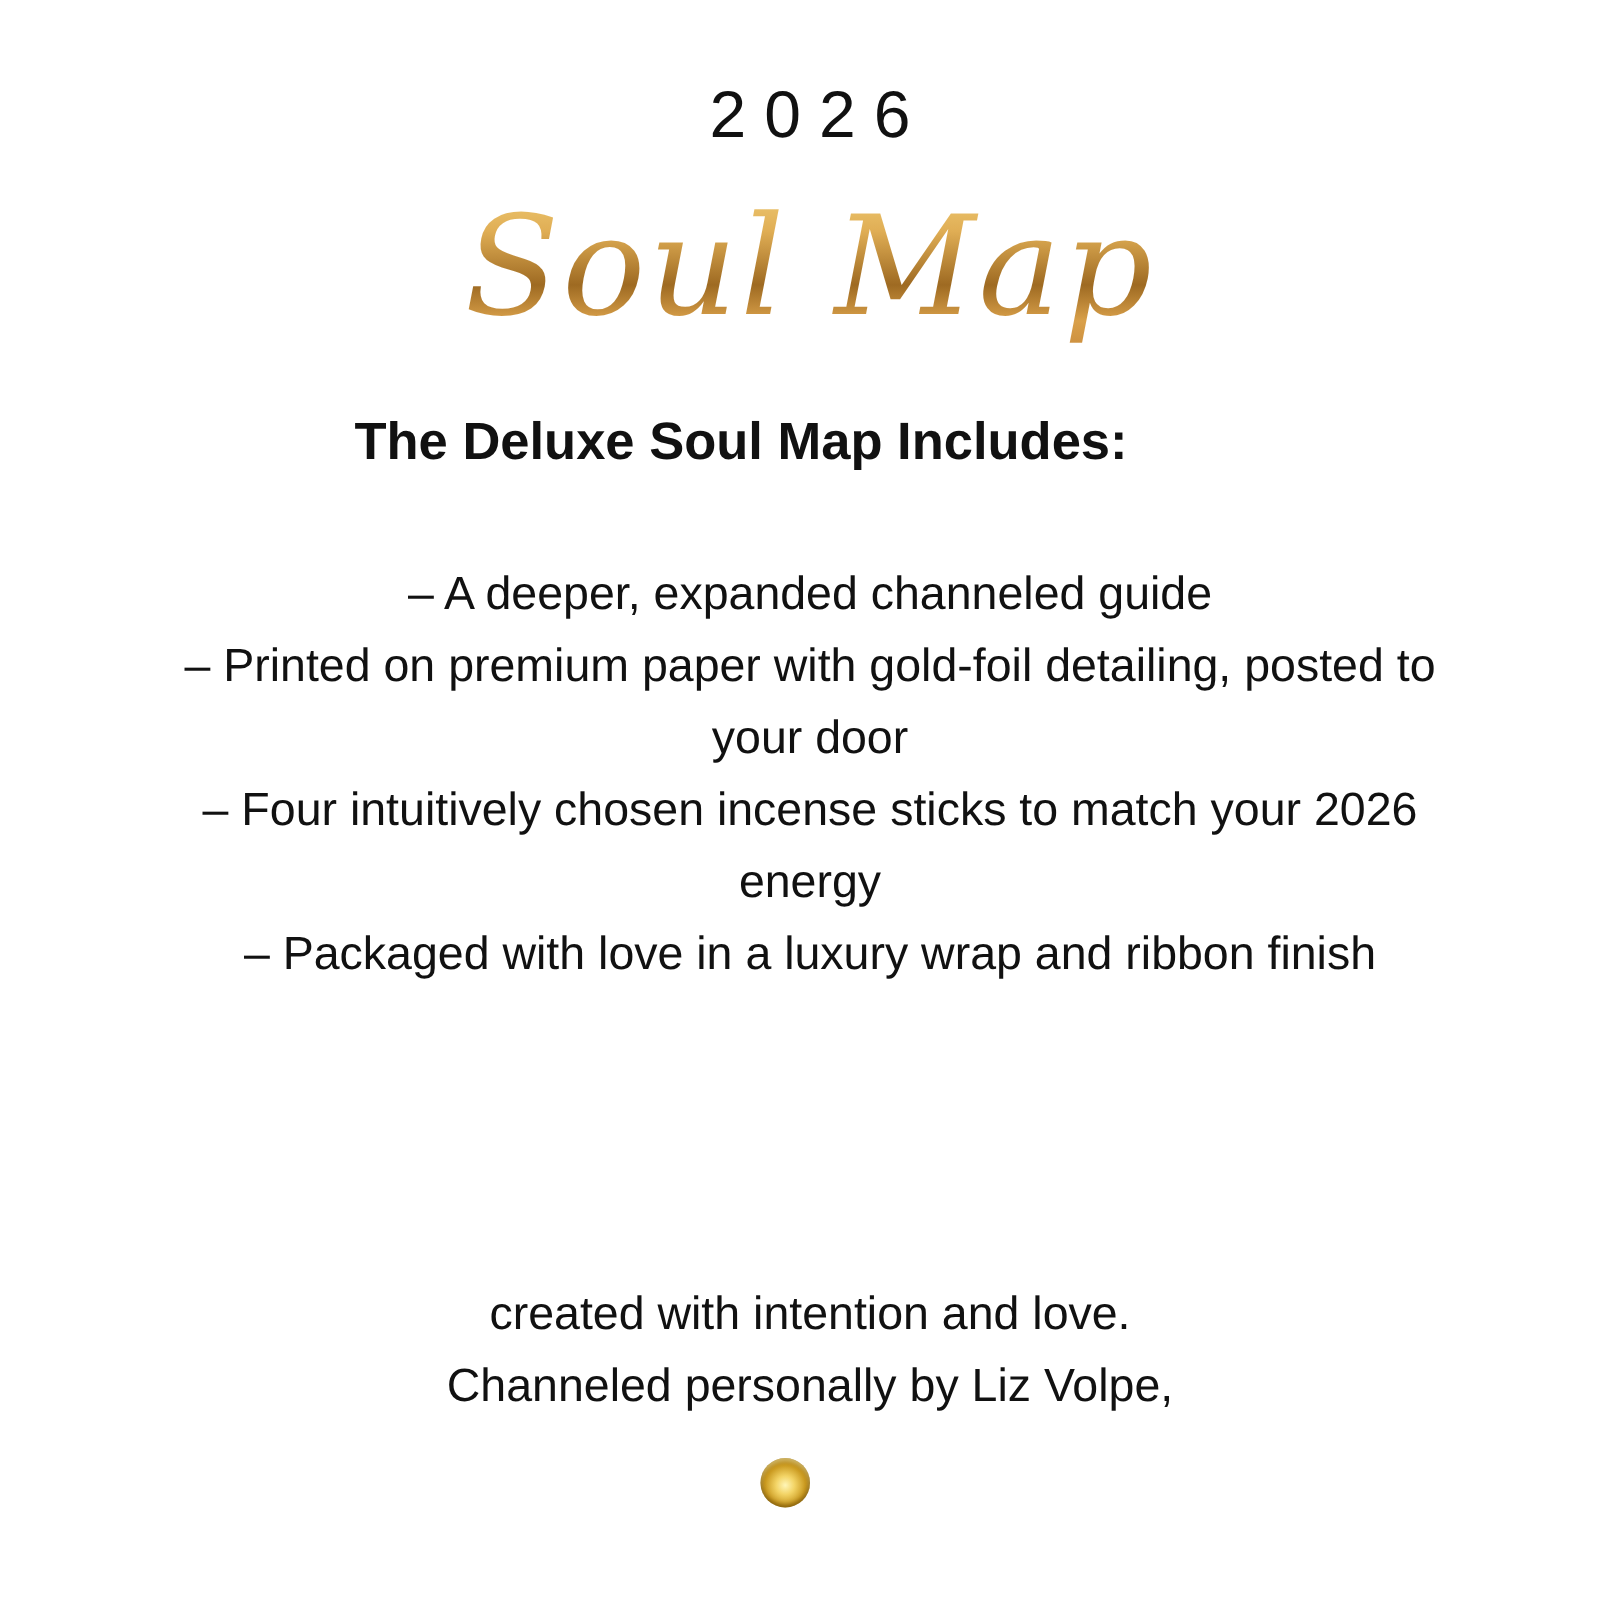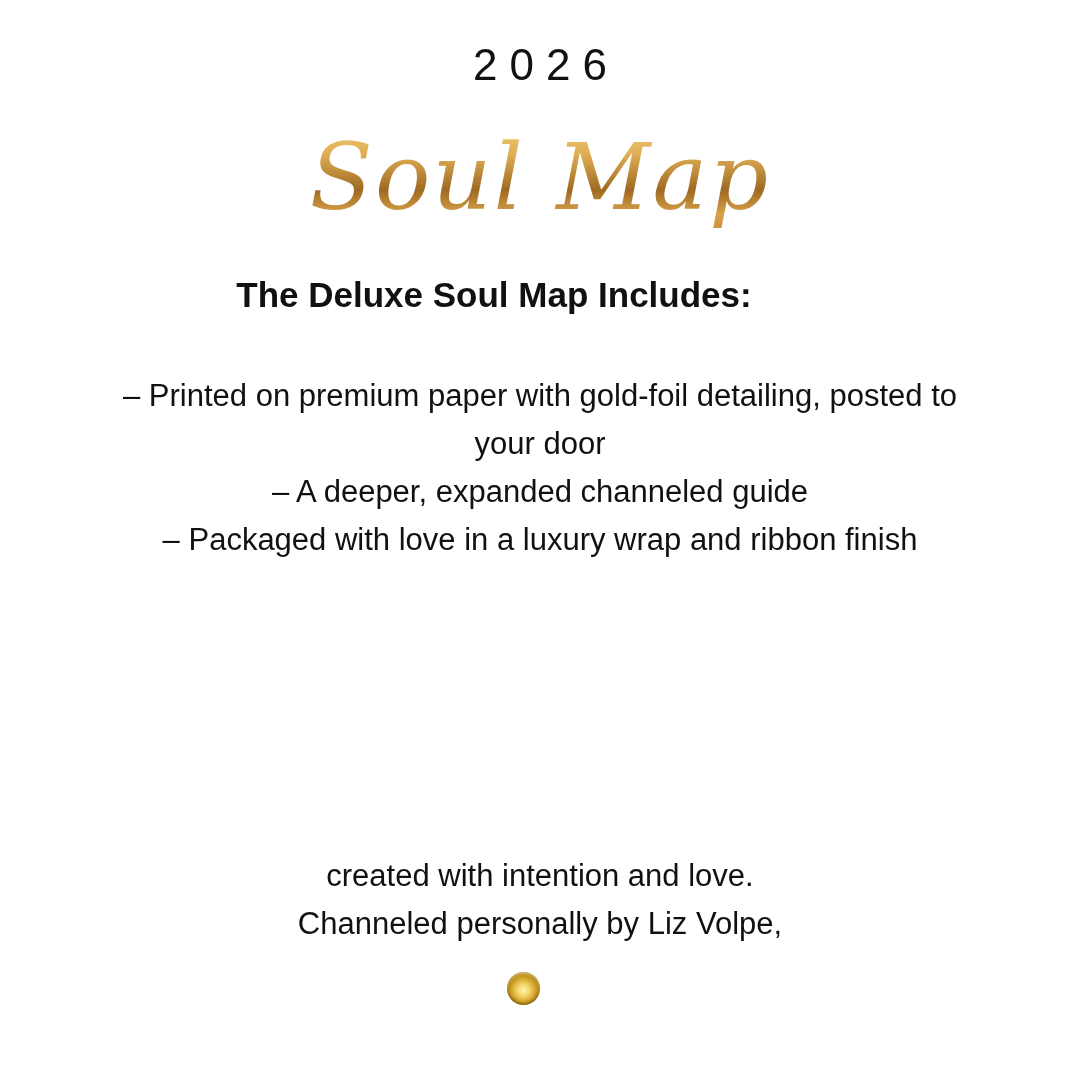--- a/index.html
+++ b/index.html
@@ -5,21 +5,21 @@
     html, body { margin: 0; padding: 0; }
     body {
       width: 1080px; height: 1080px;
       background: #ffffff;
       font-family: "Liberation Sans", "DejaVu Sans", sans-serif;
       color: #111111;
       position: relative;
       overflow: hidden;
     }
     .year {
-      position: absolute; top: 40px; left: 0; width: 1080px;
+      position: absolute; top: 52px; left: 0; width: 1080px;
       text-align: center;
       font-size: 44px; letter-spacing: 12px;
       font-weight: 400; color: #111;
       padding-left: 12px; box-sizing: border-box;
     }
     .script-title {
       position: absolute; top: 118px; left: 0; width: 1080px;
       text-align: center;
       font-family: "DejaVu Serif", "Liberation Serif", serif;
       font-style: italic;
@@ -58,22 +58,23 @@
   </style>
 </head>
 <body>
 
 <div class="year">2026</div>
 <div class="script-title">Soul Map</div>
 
 <div class="heading">The Deluxe Soul Map Includes:</div>
 
 <div class="list">
+  <span class="item">– A deeper, expanded channeled guide</span>
   <span class="item">– Printed on premium paper with gold-foil detailing, posted to your door</span>
-  <span class="item">– A deeper, expanded channeled guide</span>
+  <span class="item">– Four intuitively chosen incense sticks to match your 2026 energy</span>
   <span class="item">– Packaged with love in a luxury wrap and ribbon finish</span>
 </div>
 
 <div class="signoff">
   <span>created with intention and love.</span>
   <span>Channeled personally by Liz Volpe,</span>
 </div>
 
 <div class="orb"></div>
 

